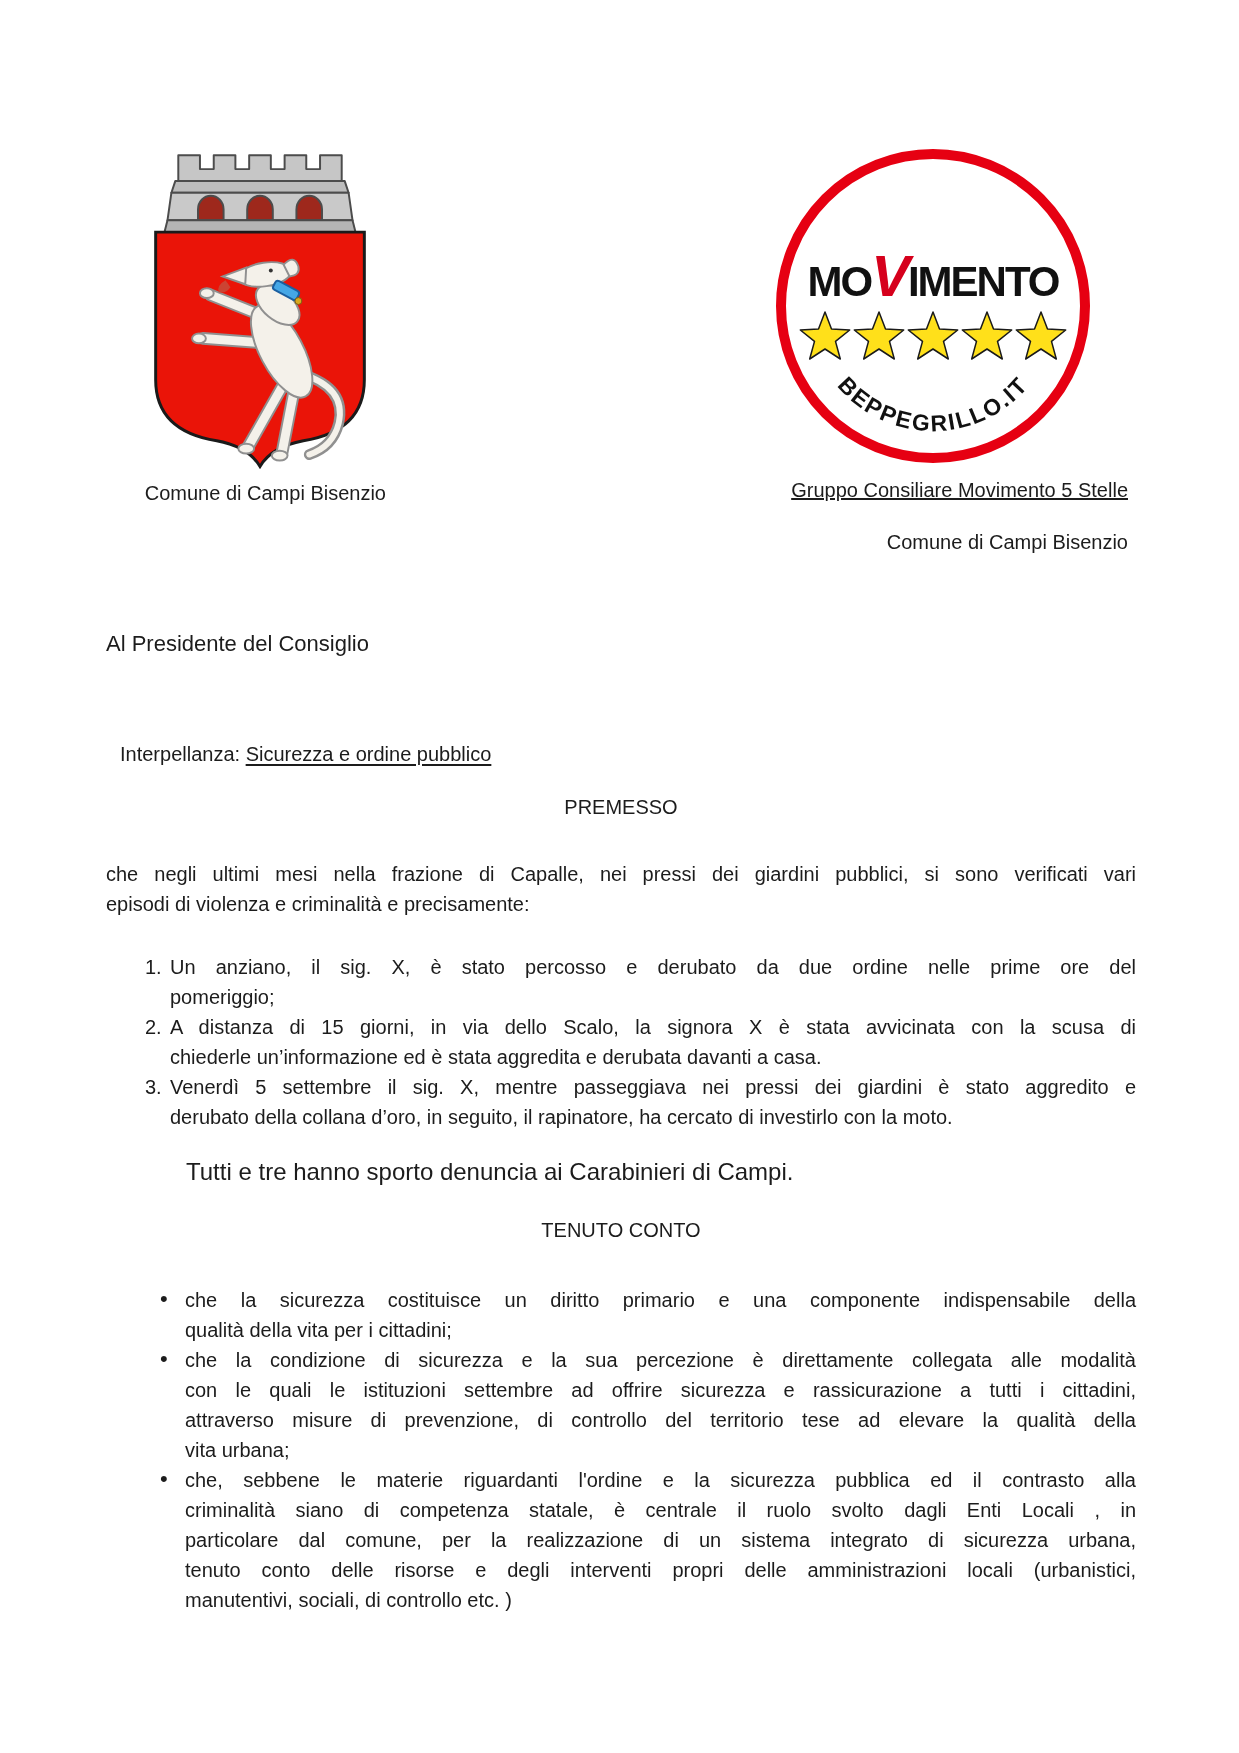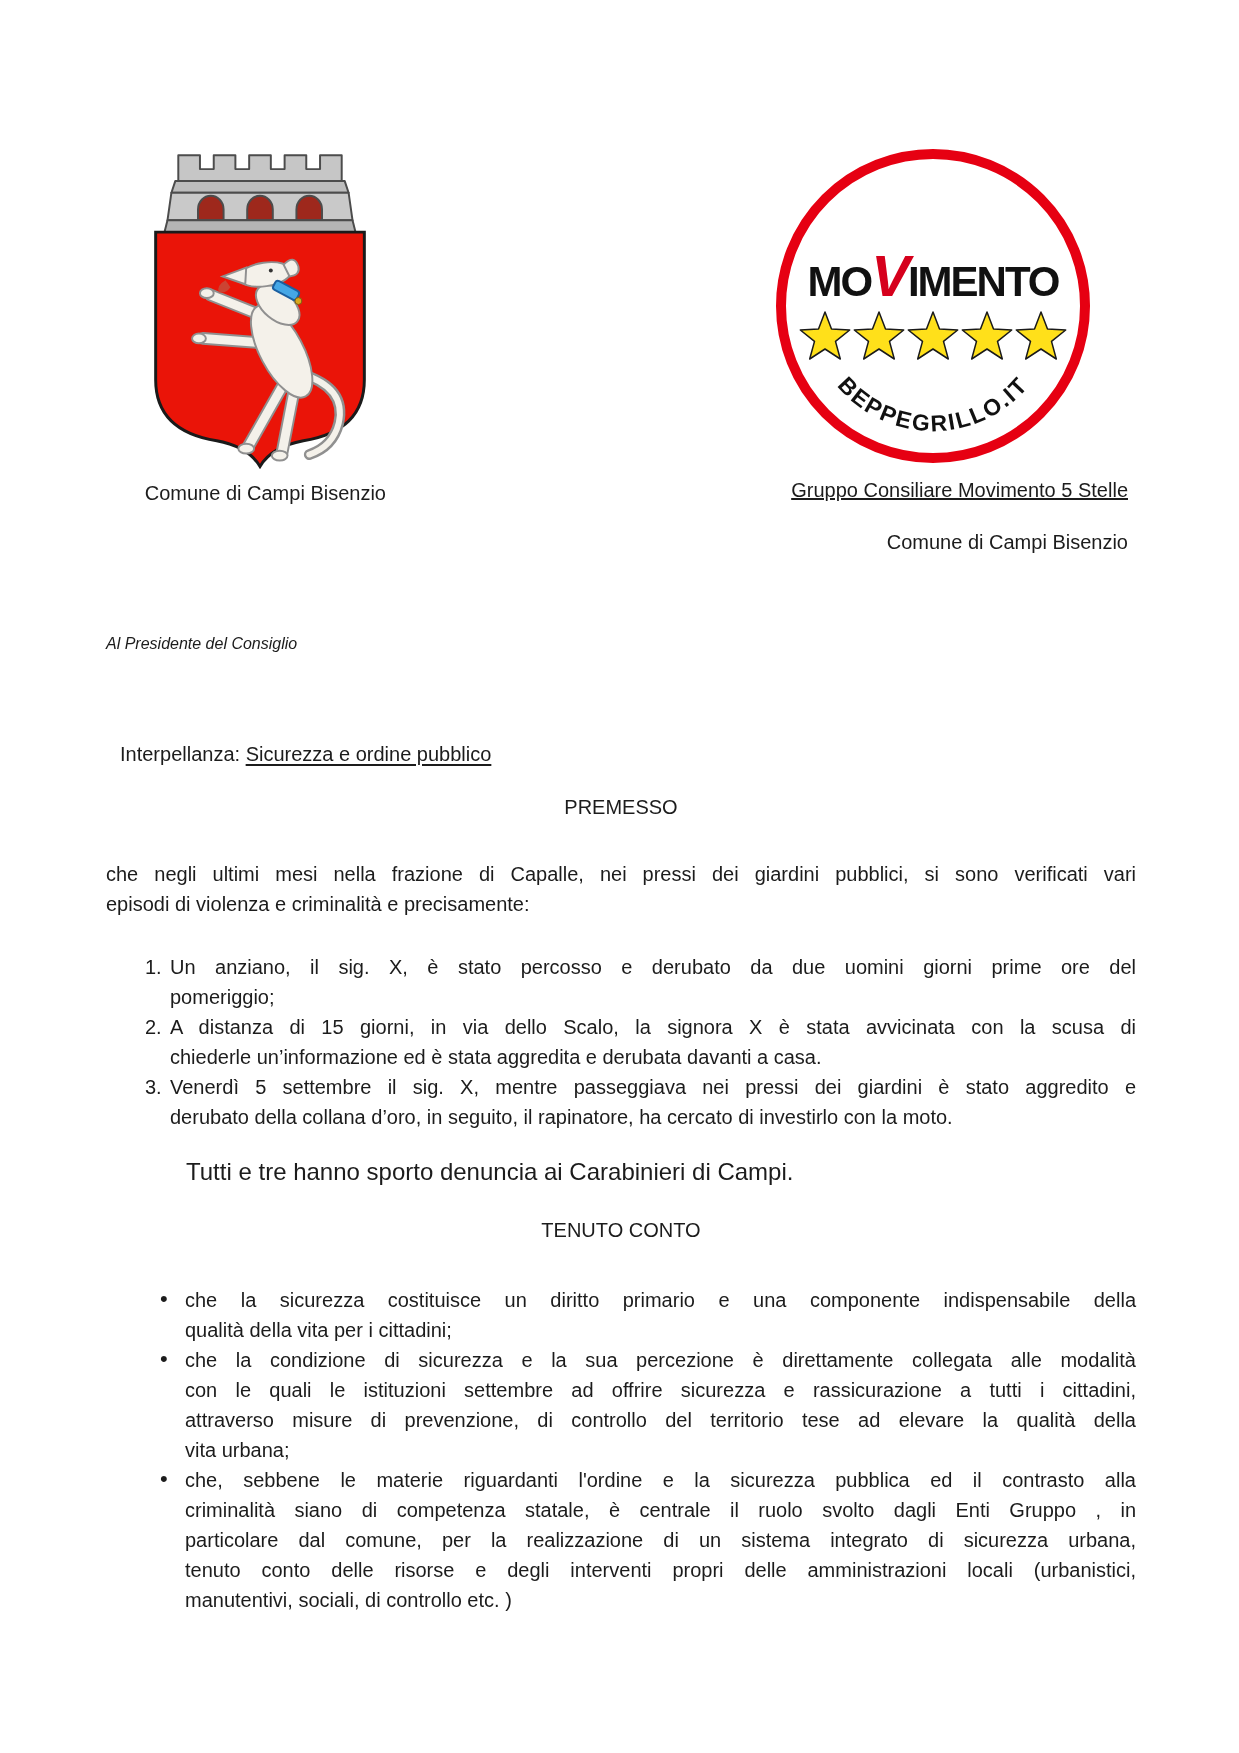--- a/index.html
+++ b/index.html
@@ -4,21 +4,21 @@
 <title>Interpellanza</title>
 <style>
   html,body{margin:0;padding:0;background:#ffffff;}
   .page{position:relative;width:1239px;height:1753px;background:#ffffff;overflow:hidden;
         font-family:"Liberation Sans",sans-serif;color:#1c1c1c;}
   .abs{position:absolute;}
   .caption{font-size:20px;line-height:30px;text-align:right;}
   .cap-left{left:134px;top:478px;width:252px;}
   .cap-r1{left:738px;top:475px;width:390px;text-decoration:underline;}
   .cap-r2{left:738px;top:527px;width:390px;}
-  .addressee{left:106px;top:629px;width:1030px;font-size:16px;line-height:30px;font-style:italic;}
+  .addressee{left:106px;top:629px;width:1030px;font-size:22px;line-height:30px;}
   .subject{left:120px;top:739px;width:1030px;font-size:20px;line-height:30px;}
   .subject .u{text-decoration:underline;text-underline-offset:3px;}
   .h-center{left:106px;width:1030px;font-size:20px;line-height:30px;text-align:center;}
   .premesso{top:792px;}
   .tenuto{top:1215px;}
   .para{left:106px;width:1030px;font-size:20px;line-height:30px;}
   .intro{top:859px;}
   .olist{left:106px;top:952px;width:1030px;font-size:20px;line-height:30px;}
   .ulist{left:106px;top:1285px;width:1030px;font-size:20px;line-height:30px;}
   .tutti{left:186px;top:1157px;width:966px;font-size:24px;line-height:30px;}
@@ -116,21 +116,21 @@
   <div class="abs h-center premesso">PREMESSO</div>
 
   <div class="abs para intro">
     <div class="jl">che negli ultimi  mesi nella frazione di Capalle, nei pressi dei giardini pubblici, si sono verificati vari</div>
     <div class="jlast">episodi di violenza e criminalità e precisamente:</div>
   </div>
 
   <div class="abs olist">
     <div class="oli">
       <span class="omark">1.</span>
-      <div class="jl">Un anziano, il sig. X, è stato percosso e derubato da due uomini giorni prime ore del</div>
+      <div class="jl">Un anziano, il sig. X, è stato percosso e derubato da due ordine nelle prime ore del</div>
       <div class="jlast">pomeriggio;</div>
     </div>
     <div class="oli">
       <span class="omark">2.</span>
       <div class="jl">A distanza di 15 giorni, in via dello Scalo, la signora X è  stata avvicinata con la scusa di</div>
       <div class="jlast">chiederle un’informazione ed è stata aggredita e derubata davanti a casa.</div>
     </div>
     <div class="oli">
       <span class="omark">3.</span>
       <div class="jl">Venerdì 5 settembre il sig. X,  mentre passeggiava nei pressi dei giardini è stato aggredito e</div>
@@ -151,20 +151,20 @@
     <div class="uli">
       <span class="umark">•</span>
       <div class="jl">che la condizione di sicurezza e la sua percezione è direttamente collegata alle modalità</div>
       <div class="jl">con le quali le istituzioni settembre ad offrire sicurezza e rassicurazione a tutti i cittadini,</div>
       <div class="jl">attraverso misure di prevenzione, di controllo del territorio tese ad elevare la qualità della</div>
       <div class="jlast">vita urbana;</div>
     </div>
     <div class="uli">
       <span class="umark">•</span>
       <div class="jl">che, sebbene le materie riguardanti l'ordine e la sicurezza pubblica ed il contrasto alla</div>
-      <div class="jl">criminalità siano di competenza statale, è centrale il ruolo svolto dagli Enti Gruppo , in</div>
+      <div class="jl">criminalità siano di competenza statale, è centrale il ruolo svolto dagli Enti Locali , in</div>
       <div class="jl">particolare dal comune, per la realizzazione di un sistema integrato di sicurezza urbana,</div>
       <div class="jl">tenuto conto delle risorse e degli interventi propri delle amministrazioni locali (urbanistici,</div>
       <div class="jlast">manutentivi, sociali, di controllo etc. )</div>
     </div>
   </div>
 
 </div>
 
 </body></html>

